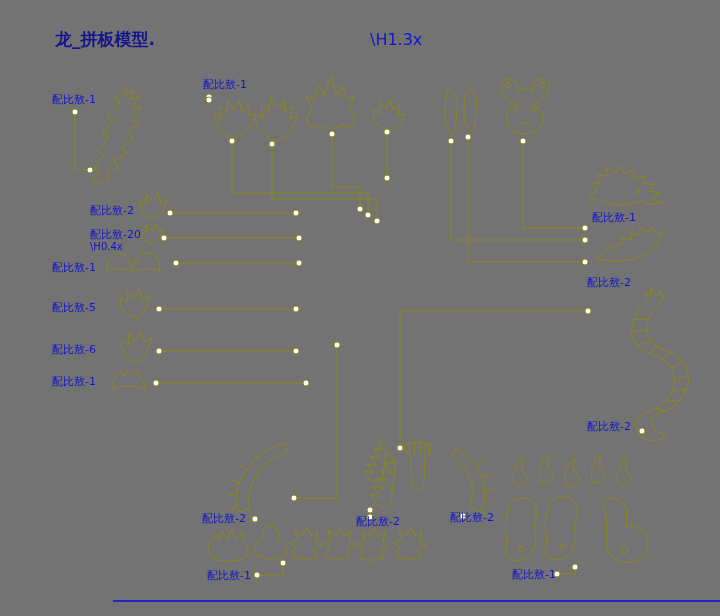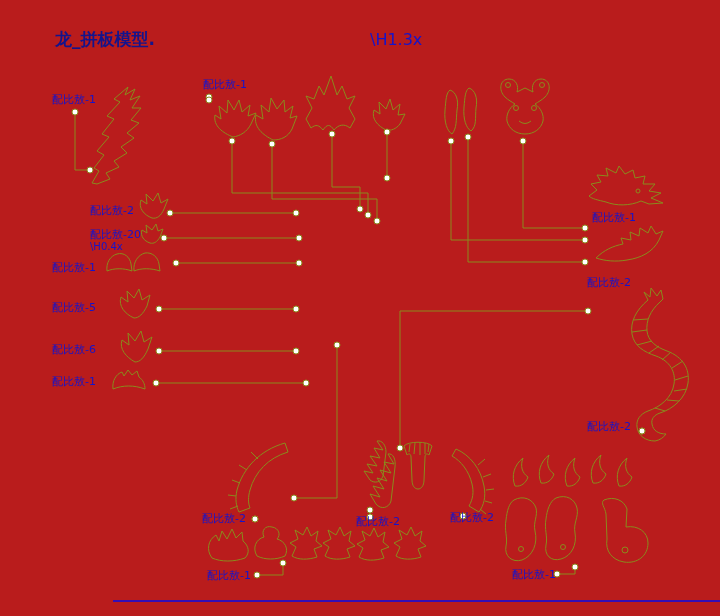--- a/index.html
+++ b/index.html
@@ -2,21 +2,21 @@
 <html style="--label_blue: #1414cc; --title_navy: #14148c; --shape_olive: #8a8a1c; --baseline_blue: #0a0ae6;"><head>
 <meta charset="utf-8">
 <style>
   :root{
     --label_blue:#1414cc;
     --title_navy:#14148c;
     --shape_olive:#8a8a1c;
     --baseline_blue:#0a0ae6;
   }
   html,body{margin:0;padding:0;background:#fff;}
-  .stage{position:relative;width:720px;height:616px;background:#b91c1c;overflow:hidden;
+  .stage{position:relative;width:720px;height:616px;background:#737373;overflow:hidden;
          font-family:"DejaVu Sans",sans-serif;}
   svg{position:absolute;left:0;top:0;}
   .shape{stroke:var(--shape_olive);fill:none;stroke-width:1;stroke-linejoin:round;}
   .detail{stroke:var(--shape_olive);fill:none;stroke-width:1;}
   .leader{stroke:var(--shape_olive);fill:none;stroke-width:1;}
   .leader-node{stroke:var(--shape_olive);fill:#ffffff;stroke-width:1;}
   .lbl{fill:var(--label_blue);font-size:11px;font-family:"DejaVu Sans",sans-serif;}
   .lbl-sub{fill:var(--label_blue);font-size:10px;}
   .ttl{fill:var(--title_navy);font-size:17px;font-weight:bold;}
   .scl{fill:var(--label_blue);font-size:16px;}

